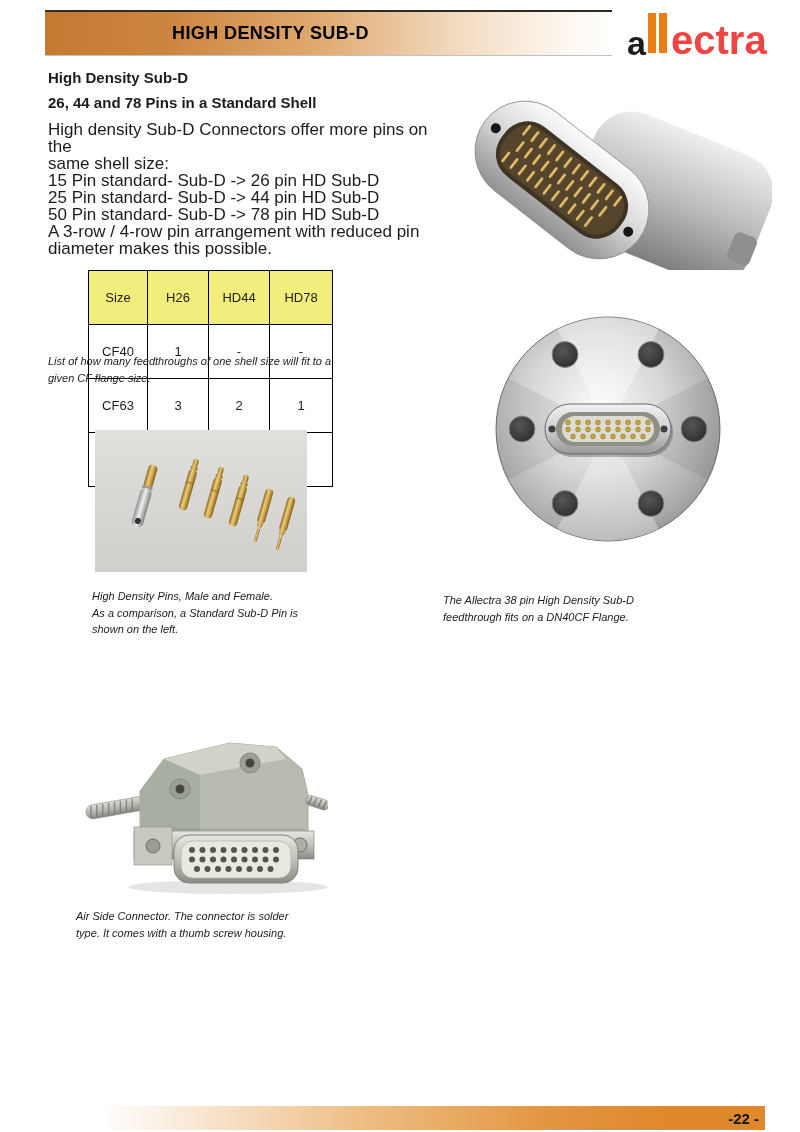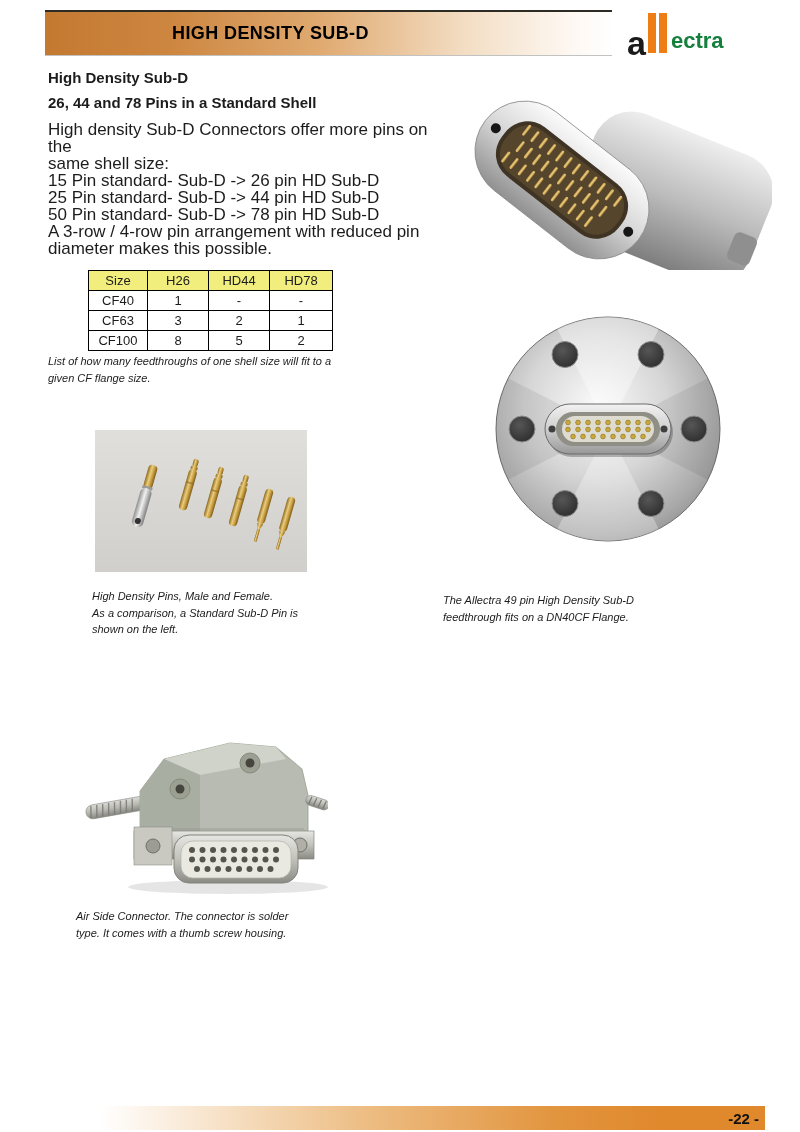--- a/index.html
+++ b/index.html
@@ -13,31 +13,31 @@
     border-top:2px solid #2e2a24;border-bottom:1px solid #c2c2c2;
     display:flex;align-items:center;}
   .banner-title{margin-left:127px;font-size:18px;font-weight:bold;letter-spacing:.4px;color:#000;}
 
   
   .logo{left:627px;top:8px;width:135px;height:52px;}
   .logo-a{position:absolute;left:0;bottom:0;font-size:34px;font-weight:bold;line-height:1;color:#1a1a1a;}
   .logo-bar{position:absolute;bottom:7px;width:8px;height:40px;background:#ee7d16;}
   .logo-bar.b1{left:21px;}
   .logo-bar.b2{left:32px;}
-  .logo-rest{position:absolute;left:44px;bottom:8px;font-size:22px;font-weight:bold;line-height:1;color:#15803d;}
+  .logo-rest{position:absolute;left:44px;bottom:0;font-size:40px;font-weight:bold;line-height:1;color:#ef4444;}
 
   .h1{left:48px;top:69px;font-size:15px;font-weight:bold;}
   .h2{left:48px;top:94px;font-size:15px;font-weight:bold;text-align:center;}
 
   .intro{left:48px;top:121px;width:380px;font-size:17px;line-height:17px;white-space:pre-line;}
 
   
   .fit-table{left:88px;top:270px;}
   table{border-collapse:collapse;font-size:13px;text-align:center;}
-  th,td{border:1.5px solid #000;height:19px;padding:0 2px;}
+  th,td{border:1.5px solid #000;height:19px;padding:17px 2px;}
   th{background:#f1ee7d;font-weight:normal;}
   .c0{width:54px;} .c1{width:56px;} .c2{width:56px;} .c3{width:58px;}
 
   .cap{font-style:italic;font-size:11px;line-height:16.5px;white-space:pre-line;}
   .tbl-cap{left:48px;top:353px;width:400px;}
   .pins-cap{left:92px;top:588px;width:330px;}
   .flange-cap{left:443px;top:592px;width:330px;}
   .air-cap{left:76px;top:908px;width:340px;}
 
   .fig{display:block;}
@@ -308,21 +308,21 @@
           <circle cx="5" cy="7.5" r="2.4"></circle>
           <circle cx="15" cy="7.5" r="2.4"></circle>
           <circle cx="25" cy="7.5" r="2.4"></circle>
           <circle cx="35" cy="7.5" r="2.4"></circle>
       </g>
       <circle cx="-56" cy="0" r="3.5" fill="#3f3f3f"></circle>
       <circle cx="56" cy="0" r="3.5" fill="#3f3f3f"></circle>
     </g>
   </svg>
 
-  <div class="abs cap flange-cap">The Allectra 49 pin High Density Sub-D
+  <div class="abs cap flange-cap">The Allectra 38 pin High Density Sub-D
 feedthrough fits on a DN40CF Flange.</div>
 
   <svg class="abs fig fig-air" width="250" height="168" viewBox="0 0 250 168">
     <defs>
       <linearGradient id="metal" x1="0" y1="0" x2="0" y2="1">
         <stop offset="0" stop-color="#e6e6e2"></stop>
           <stop offset=".5" stop-color="#c2c2bc"></stop>
           <stop offset="1" stop-color="#8b8b85"></stop>
       </linearGradient>
       <linearGradient id="rod" x1="0" y1="0" x2="0" y2="1">

